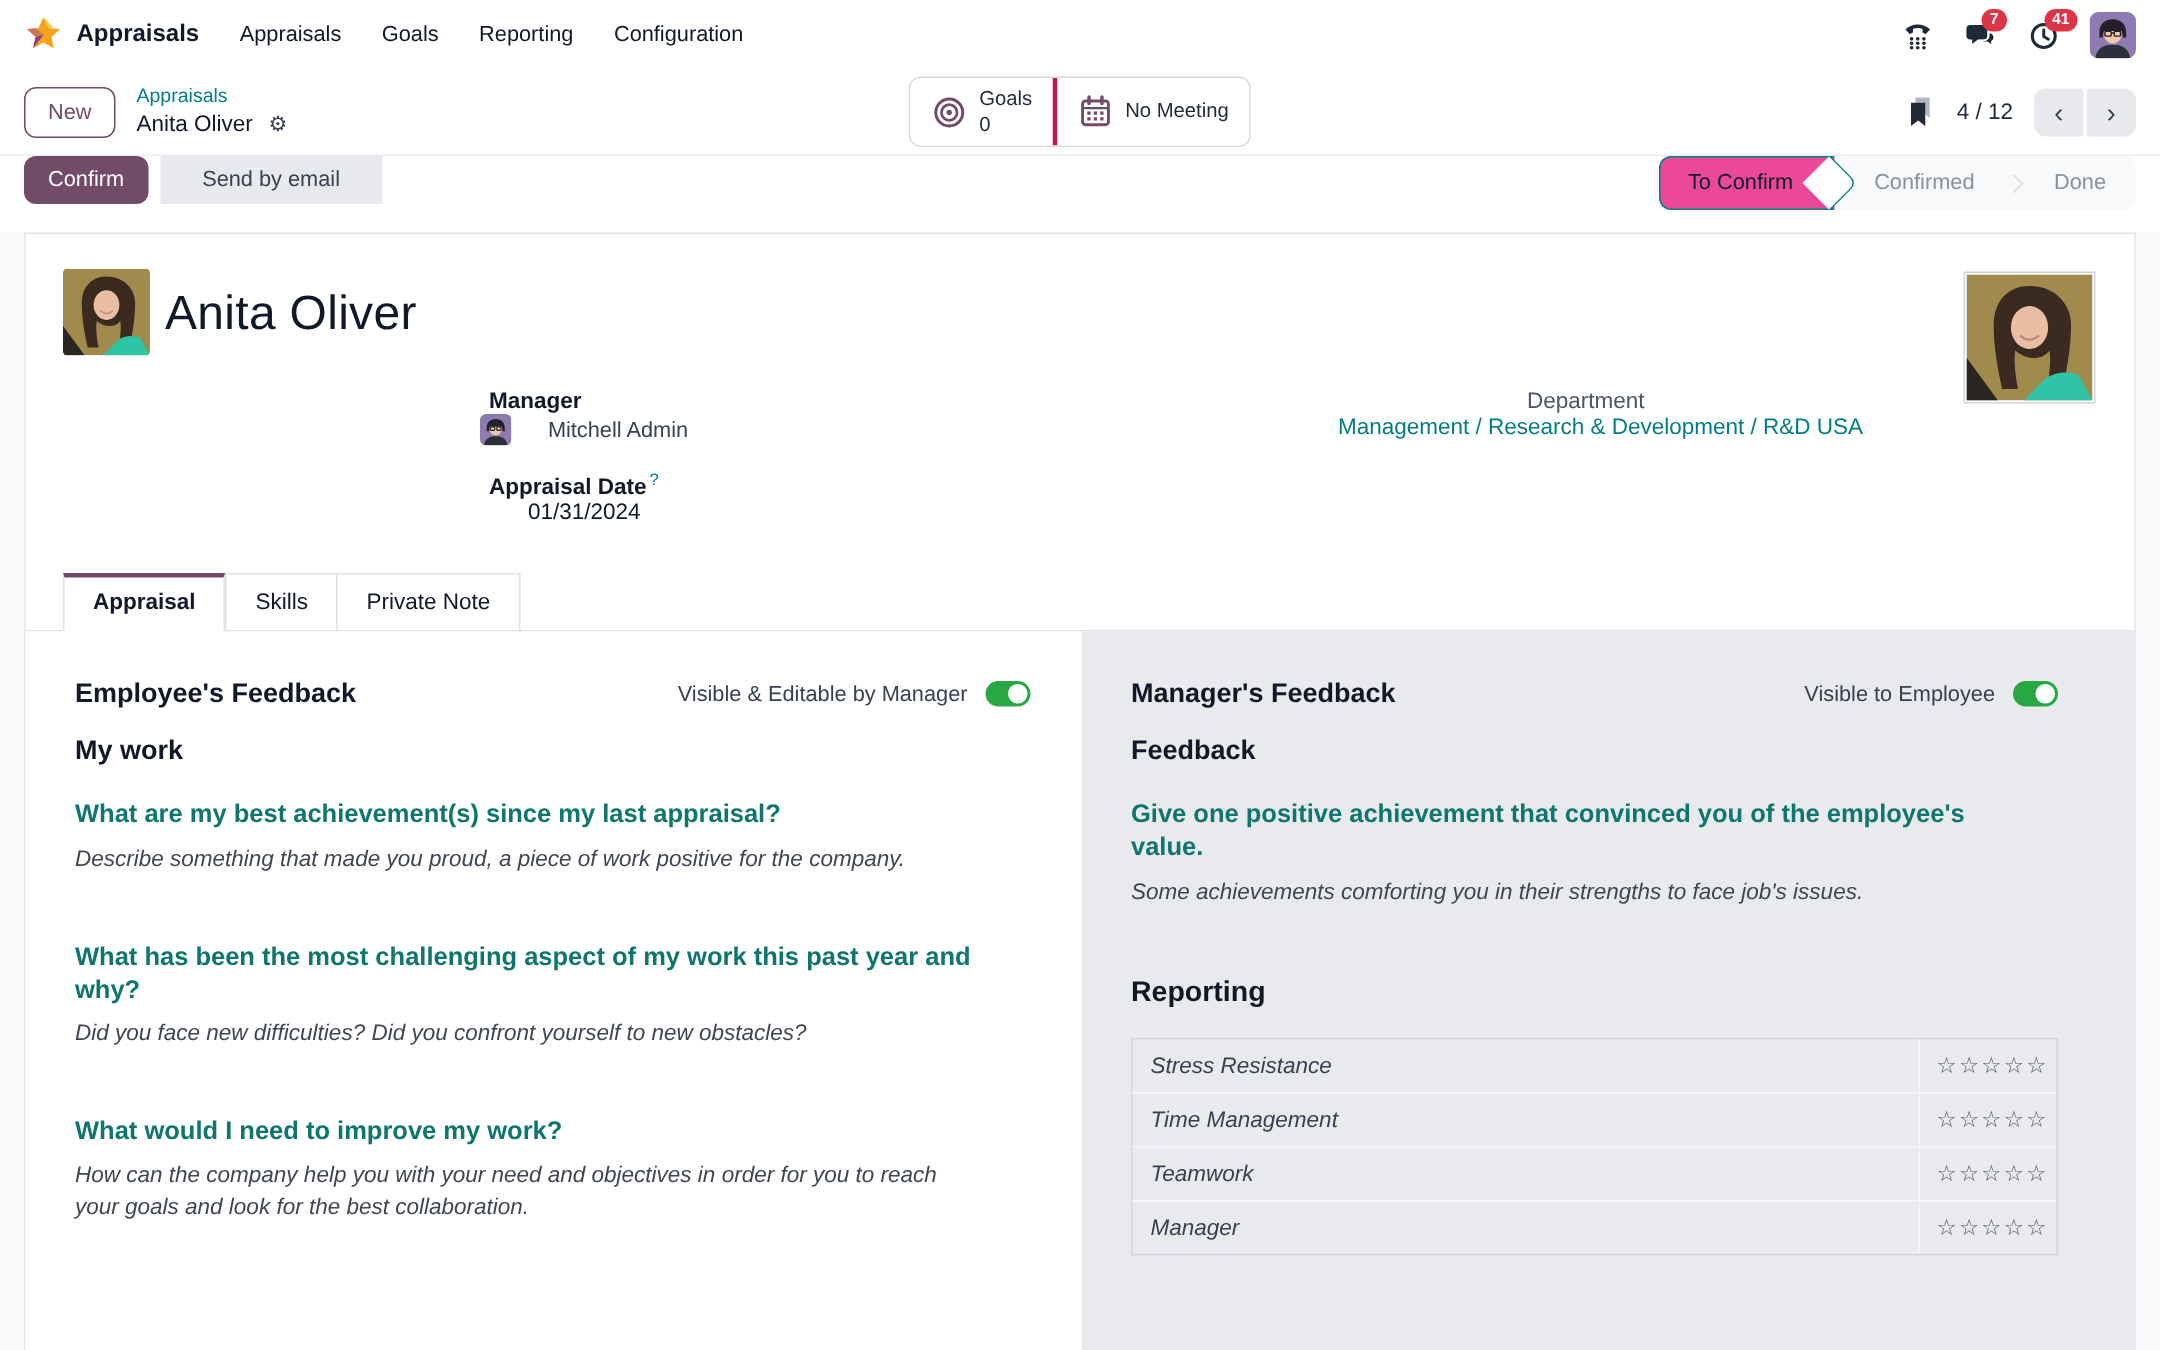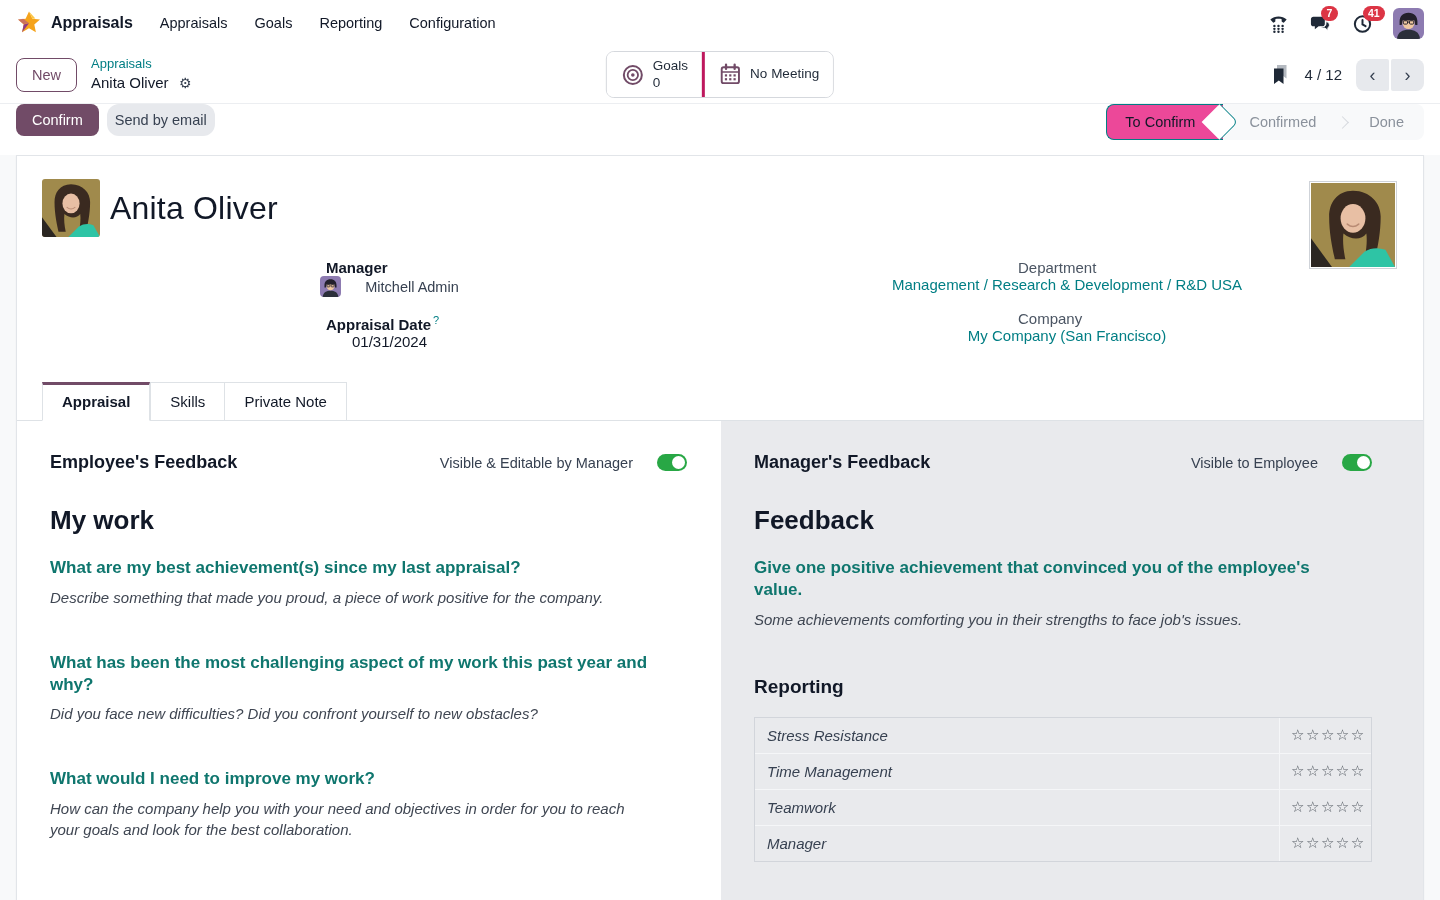--- a/index.html
+++ b/index.html
@@ -40,22 +40,22 @@
     font-size:18px; color:#374151; cursor:pointer; line-height:1; font-family:inherit; }
   .pager-btn:first-child { border-top-right-radius:2px; border-bottom-right-radius:2px; }
   .pager-btn:last-child  { border-top-left-radius:2px;  border-bottom-left-radius:2px; }
 
   
   .statusbar { height:51px; background:#fff; display:flex; align-items:flex-start;
     justify-content:space-between; padding:0 16px; }
   .sb-left { display:flex; gap:8px; }
   .btn-primary { background:#714B67; color:#fff; border:none; border-radius:8px;
     padding:8px 16px; font-size:14.5px; font-weight:500; cursor:pointer; font-family:inherit; }
-  .btn-secondary { background:#e7e9ed; color:#374151; border:none; border-radius:12px;
-    padding:8px 8px; font-size:14.5px; cursor:pointer; font-family:inherit; }
+  .btn-secondary { background:#e7e9ed; color:#374151; border:none; border-radius:0;
+    padding:8px 28px; font-size:14.5px; cursor:pointer; font-family:inherit; }
   .steps { display:flex; align-items:center; background:#f8f9fa; border-radius:8px; height:36px; }
   .step { font-size:14.5px; color:#8a919b; padding:0 20px; display:flex; align-items:center; height:36px; cursor:pointer; position:relative; }
   .step.active { background:#ec4899; border:1px solid #017e84; border-right:none;
     border-radius:8px 0 0 8px; color:#111827; font-weight:400; padding:0 28px 0 18px; z-index:2; }
   .step.active::after { content:""; position:absolute; right:-10px; top:50%; width:25px; height:25px;
     transform:translateY(-50%) rotate(45deg); border-top:1px solid #017e84; border-right:1px solid #017e84;
     border-radius:0 6px 0 0; background:#fff; }
   .step-sep { width:9px; height:9px; border-top:1.5px solid #d6d9de; border-right:1.5px solid #d6d9de;
     transform:rotate(45deg); margin:0 2px; }
 
@@ -91,26 +91,26 @@
     font-weight:700; padding-top:8px; border-bottom:1px solid #fff; }
   .tab.inactive + .tab.inactive { border-left:none; }
 
   
   .content { flex:1; display:flex; min-height:0; }
   .pane { padding:31px 34px 20px 33px; }
   .pane-left { width:704px; background:#fff; }
   .pane-right { flex:1; background:#e9eaed; padding-right:51px; }
   .pane-head { display:flex; align-items:center; justify-content:space-between; }
   .pane-title { font-size:18px; font-weight:700; color:#111827; }
-  .toggle-wrap { display:flex; align-items:center; gap:24px; }
+  .toggle-wrap { display:flex; align-items:center; gap:12px; }
   .toggle-label { font-size:14.5px; color:#374151; }
   .toggle { width:30px; height:17px; border-radius:9px; background:#28a745; position:relative; cursor:pointer; flex:0 0 auto; }
   .toggle::after { content:""; position:absolute; top:2px; right:2px; width:13px; height:13px; border-radius:50%; background:#fff; }
 
-  .sec-heading { font-size:26px; font-weight:700; color:#111827; margin-top:32px; }
+  .sec-heading { font-size:18px; font-weight:700; color:#111827; margin-top:17px; }
   .question { font-size:17px; font-weight:700; color:#0f766e; line-height:1.28; margin-top:21px; max-width:600px; }
   .hint { font-size:15px; font-style:italic; color:#3f4652; line-height:1.4; margin-top:8px; max-width:600px; }
   .gap-lg { margin-top:44px; }
   .eval-heading { font-size:19px; font-weight:700; color:#111827; margin-top:46px; }
 
   .eval-table { margin-top:19px; border:1px solid #d2d5db; }
   .eval-row { display:flex; align-items:stretch; }
   .eval-row + .eval-row { border-top:1px solid #f5f6f8; }
   .eval-label { flex:1; font-size:15px; font-style:italic; color:#374151; padding:9px 12px; display:flex; align-items:center; }
   .eval-stars { width:92px; border-left:1px solid #f5f6f8; display:flex; align-items:center; padding-left:11px;
@@ -301,24 +301,20 @@
         <div class="frow">
           <span class="flabel-strong"><span>Appraisal Date</span><span class="help-sup">?</span></span>
           <span class="date-value">01/31/2024</span>
         </div>
       </div>
       <div class="fcol-right">
         <div class="frow">
           <span class="flabel-gray">Department</span>
           <span class="link">Management / Research &amp; Development / R&amp;D USA</span>
         </div>
-        <div class="frow">
-          <span class="flabel-gray">Company</span>
-          <span class="link">My Company (San Francisco)</span>
-        </div>
       </div>
     </div>
   </div>
 
   <div class="tabs">
     <div class="tab active">Appraisal</div>
     <div class="tab inactive">Skills</div>
     <div class="tab inactive">Private Note</div>
   </div>
 

